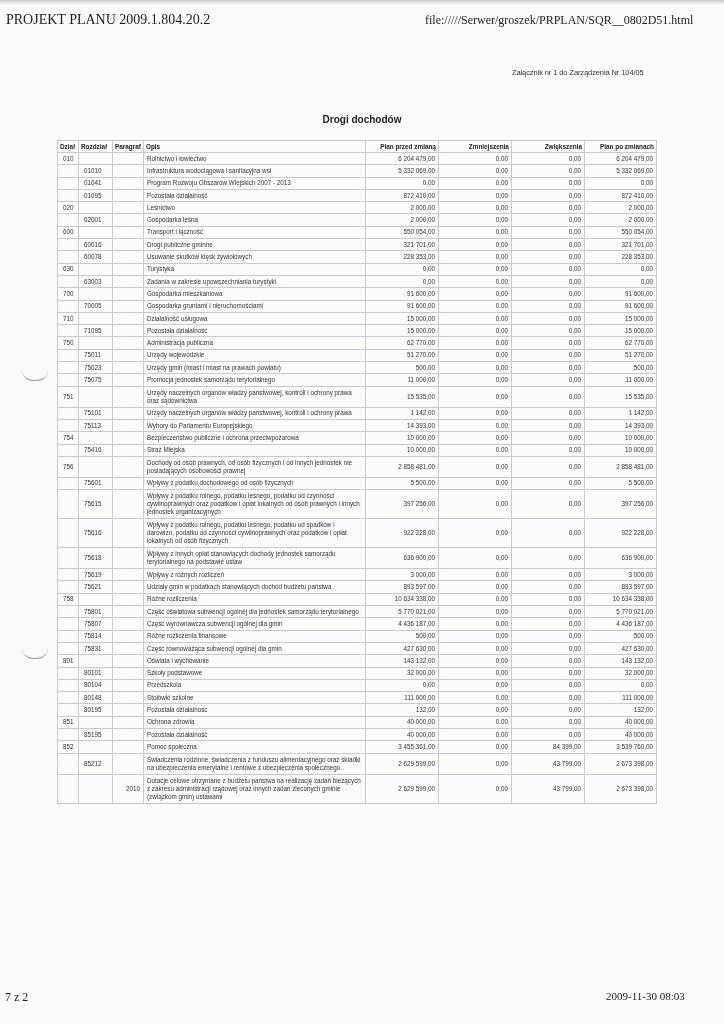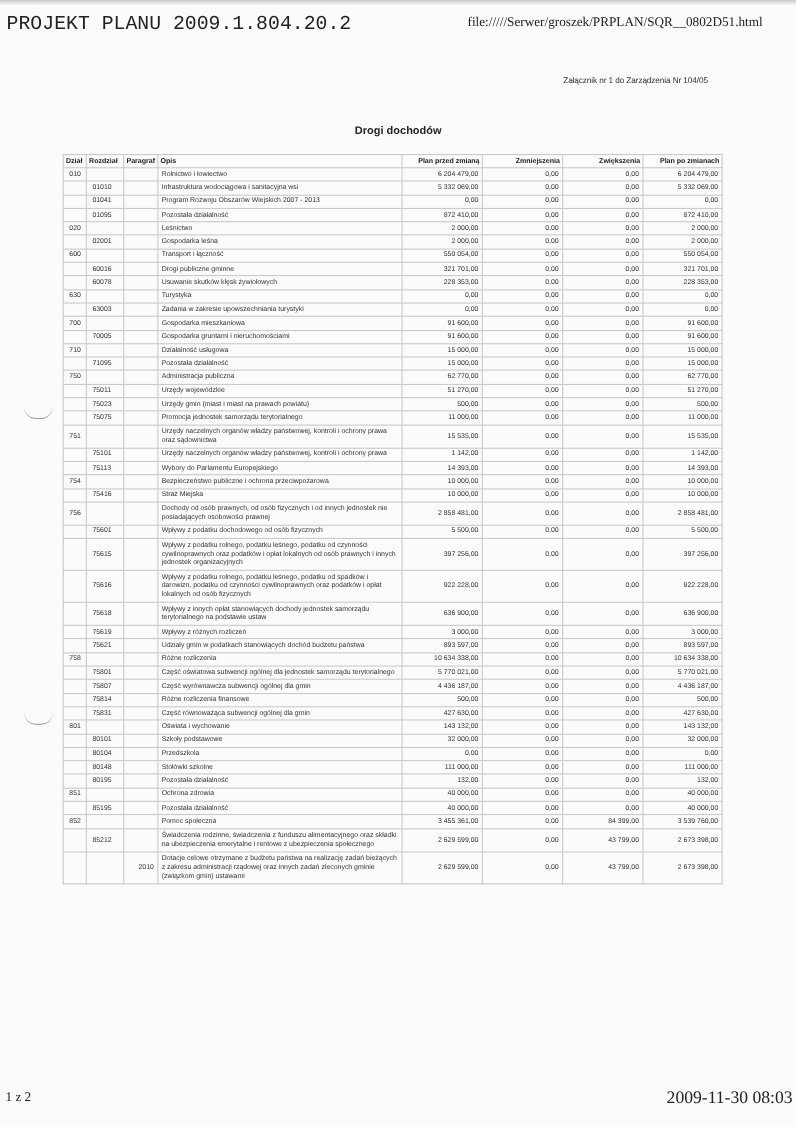--- a/index.html
+++ b/index.html
@@ -8,21 +8,21 @@
     background: #fbfbfa;
     font-family: "Liberation Sans", sans-serif;
     color: #2a2a2a;
   }
   .top-shadow {
     position: absolute; left: 0; top: 0; width: 724px; height: 5px;
     background: linear-gradient(to bottom, #c8c8c8, rgba(230,230,230,0));
   }
   .hdr-left {
     position: absolute; left: 6px; top: 12px;
-    font-family: Liberation Mono, monospace; font-size: 18px; color: #222;
+    font-family: Liberation Serif, serif; font-size: 14px; color: #222;
   }
   .hdr-right {
     position: absolute; left: 425px; top: 13px;
     font-family: "Liberation Serif", serif; font-size: 12px; color: #222;
   }
   .annex {
     position: absolute; left: 512px; top: 68px;
     font-size: 7.5px; color: #333; letter-spacing: -0.1px;
   }
   .doc-title {
@@ -51,21 +51,21 @@
   .margin-mark {
     position: absolute; width: 26px; height: 10px;
     border-bottom: 1px solid #9a9a9a; border-radius: 0 0 14px 14px;
   }
   .foot-left {
     position: absolute; left: 5px; top: 990px;
     font-family: "Liberation Serif", serif; font-size: 12px; color: #222;
   }
   .foot-right {
     position: absolute; left: 606px; top: 990px;
-    font-family: "Liberation Serif", serif; font-size: 16px; color: #222;
+    font-family: "Liberation Serif", serif; font-size: 11px; color: #222;
   }
 </style>
 </head>
 <body>
 
 <div class="top-shadow"></div>
 
 <div class="hdr-left">PROJEKT PLANU 2009.1.804.20.2</div>
 <div class="hdr-right">file://///Serwer/groszek/PRPLAN/SQR__0802D51.html</div>
 
@@ -555,14 +555,14 @@
         <td class="num" style="height: 28px;">0,00</td>
         <td class="num" style="height: 28px;">43 799,00</td>
         <td class="num" style="height: 28px;">2 673 398,00</td>
       </tr>
     </tbody>
 </table>
 
 <div class="margin-mark" style="left:22px; top:370px;"></div>
 <div class="margin-mark" style="left:22px; top:648px;"></div>
 
-<div class="foot-left">1 z 2</div>
+<div class="foot-left">7 z 2</div>
 <div class="foot-right">2009-11-30 08:03</div>
 
 </body></html>

